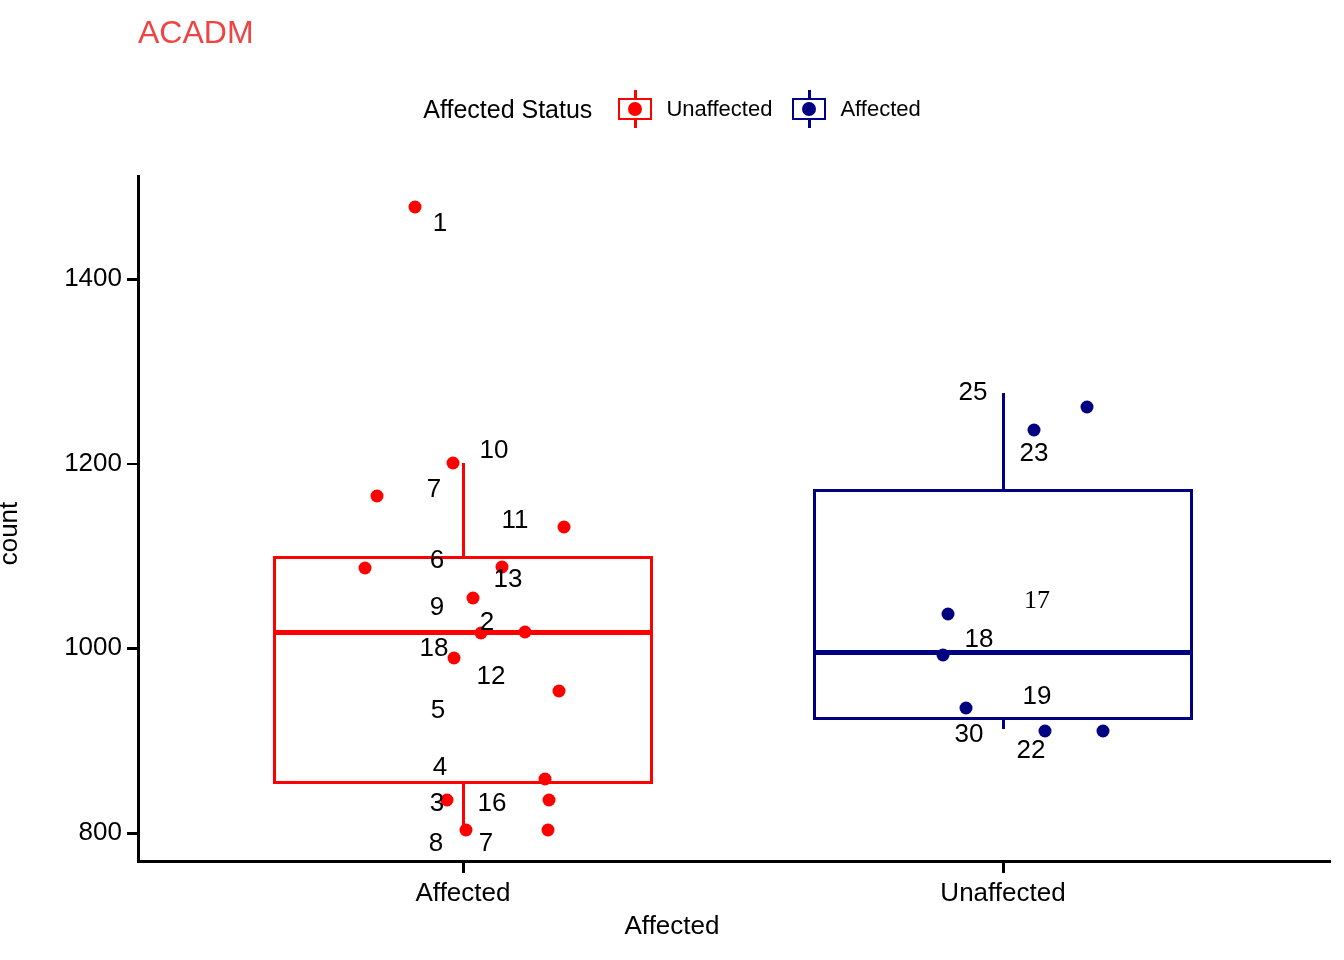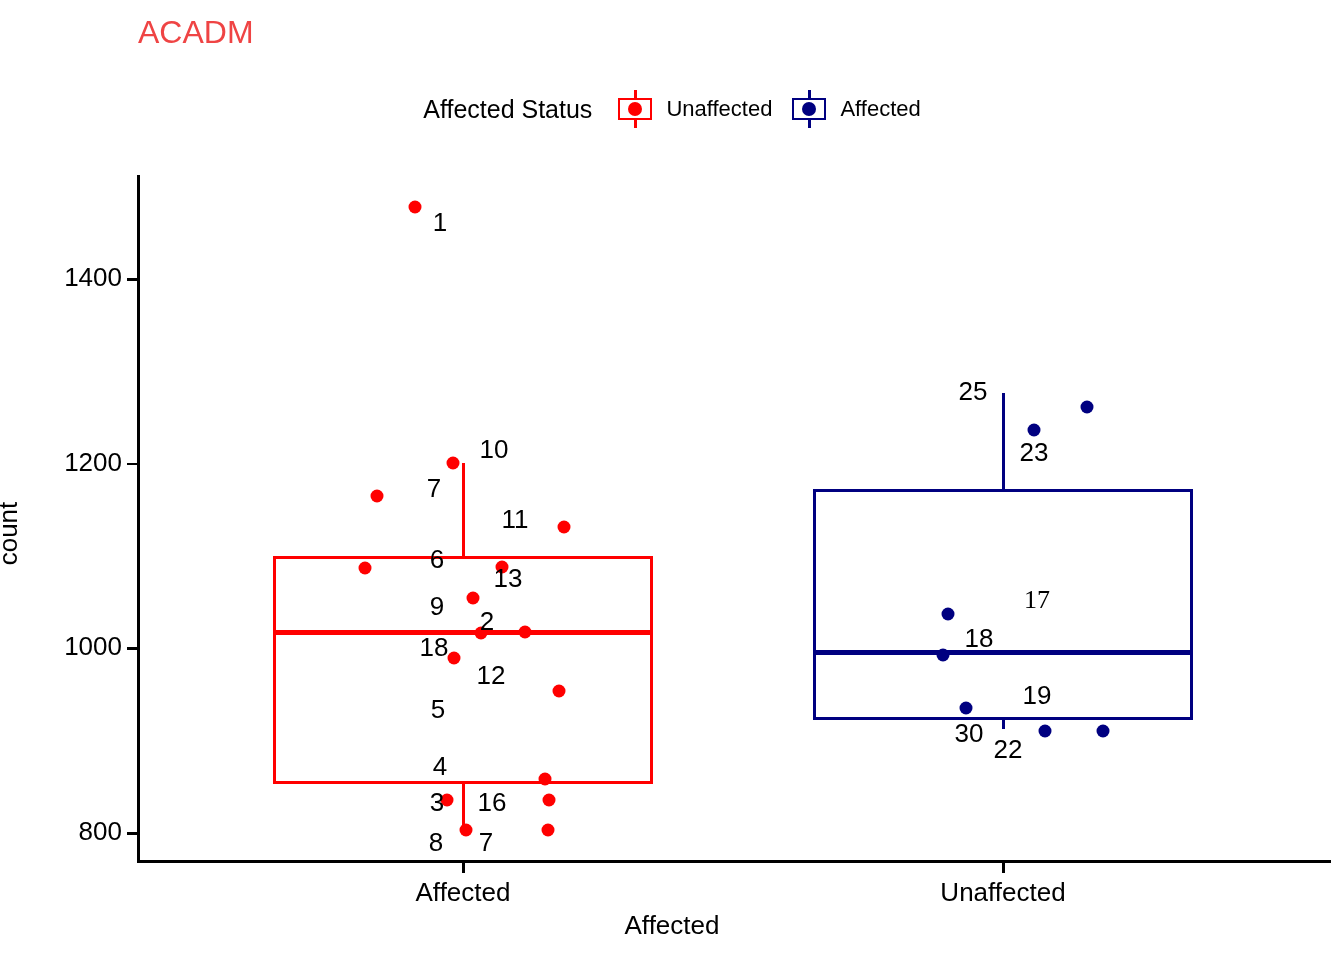--- a/index.html
+++ b/index.html
@@ -305,16 +305,16 @@
       <div class="pt-label" style="left: 1034px; top: 452px;">23</div>
       <div class="pt" style="color: rgb(0, 0, 128); left: 948px; top: 614px;"></div>
       <div class="pt-label" style="left: 1037px; top: 600px; font-family: Liberation Serif, serif;">17</div>
       <div class="pt" style="color: rgb(0, 0, 128); left: 943px; top: 655px;"></div>
       <div class="pt-label" style="left: 979px; top: 638px;">18</div>
       <div class="pt" style="color: rgb(0, 0, 128); left: 966px; top: 708px;"></div>
       <div class="pt-label" style="left: 1037px; top: 695px;">19</div>
       <div class="pt" style="color: rgb(0, 0, 128); left: 1045px; top: 731px;"></div>
       <div class="pt-label" style="left: 969px; top: 733px;">30</div>
       <div class="pt" style="color: rgb(0, 0, 128); left: 1103px; top: 731px;"></div>
-      <div class="pt-label" style="left: 1008px; top: 749px;">22</div>
+      <div class="pt-label" style="left: 1031px; top: 749px;">22</div>
     </div>
 
 </div>
 
 </body></html>

